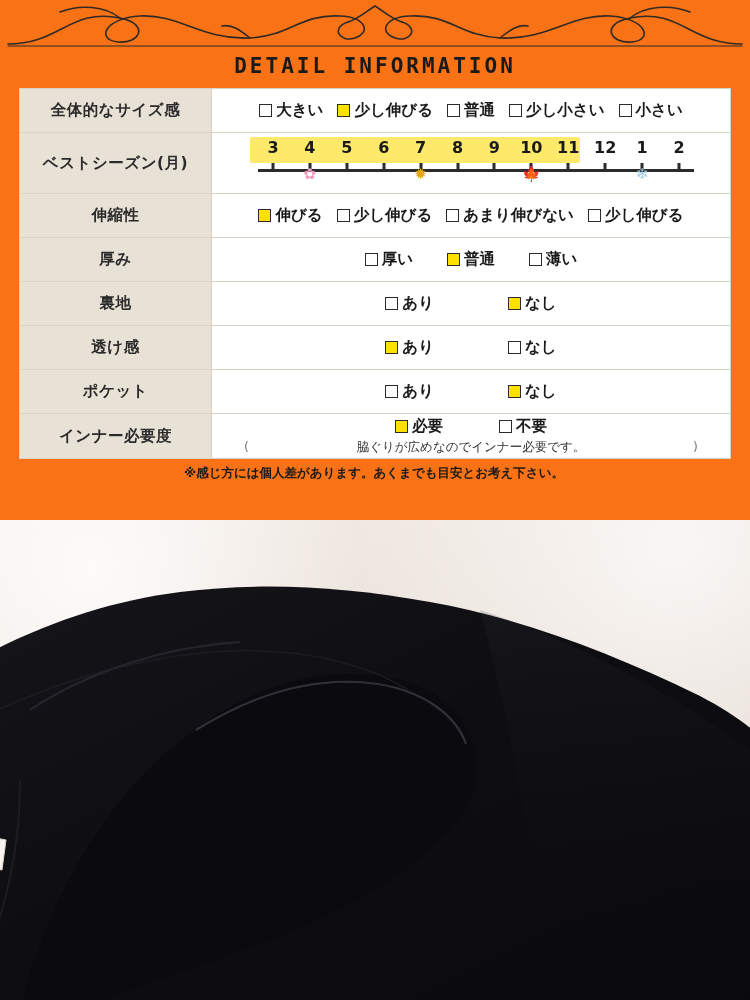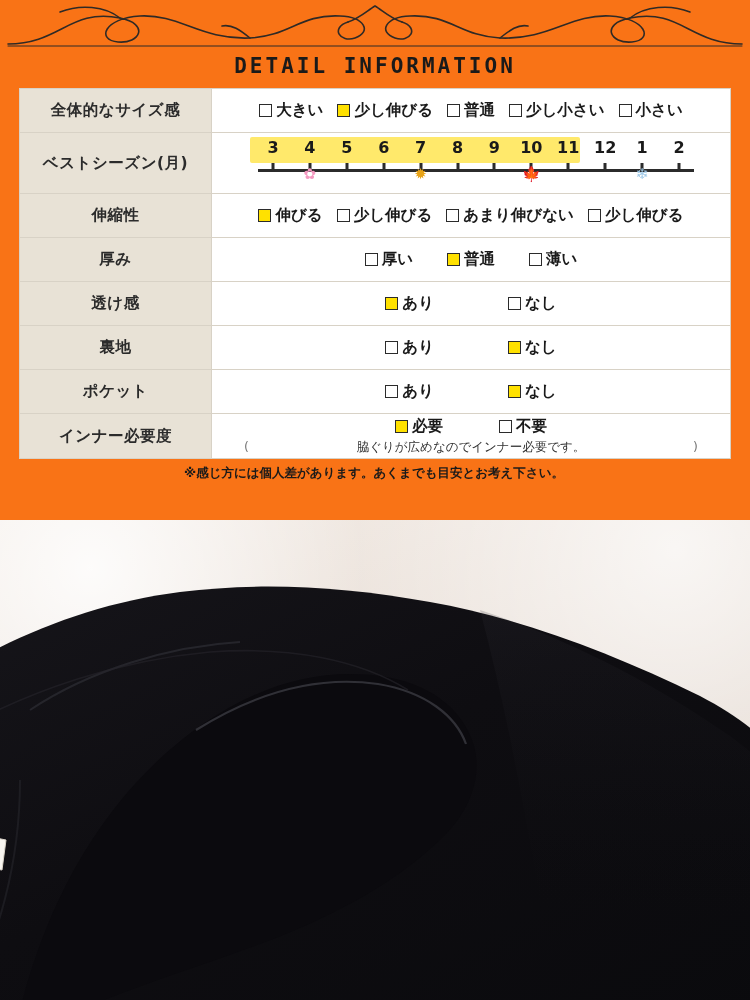--- a/index.html
+++ b/index.html
@@ -335,45 +335,45 @@
               </span>
             <span class="opt">
                 <i class="box"></i>
                 <span>薄い</span>
               </span>
           </div>
         </td>
       </tr>
 
       <tr>
+        <td class="lbl">裏地</td>
+        <td class="val">
+          <div class="opts" style="gap:74px;">
+            <span class="opt">
+                <i class="box"></i>
+                <span>あり</span>
+              </span>
+            <span class="opt">
+                <i class="box on"></i>
+                <span>なし</span>
+              </span>
+          </div>
+        </td>
+      </tr>
+
+      <tr>
         <td class="lbl">透け感</td>
         <td class="val">
           <div class="opts" style="gap:74px;">
             <span class="opt">
                 <i class="box on"></i>
                 <span>あり</span>
               </span>
             <span class="opt">
                 <i class="box"></i>
-                <span>なし</span>
-              </span>
-          </div>
-        </td>
-      </tr>
-
-      <tr>
-        <td class="lbl">裏地</td>
-        <td class="val">
-          <div class="opts" style="gap:74px;">
-            <span class="opt">
-                <i class="box"></i>
-                <span>あり</span>
-              </span>
-            <span class="opt">
-                <i class="box on"></i>
                 <span>なし</span>
               </span>
           </div>
         </td>
       </tr>
 
       <tr>
         <td class="lbl">ポケット</td>
         <td class="val">
           <div class="opts" style="gap:74px;">

